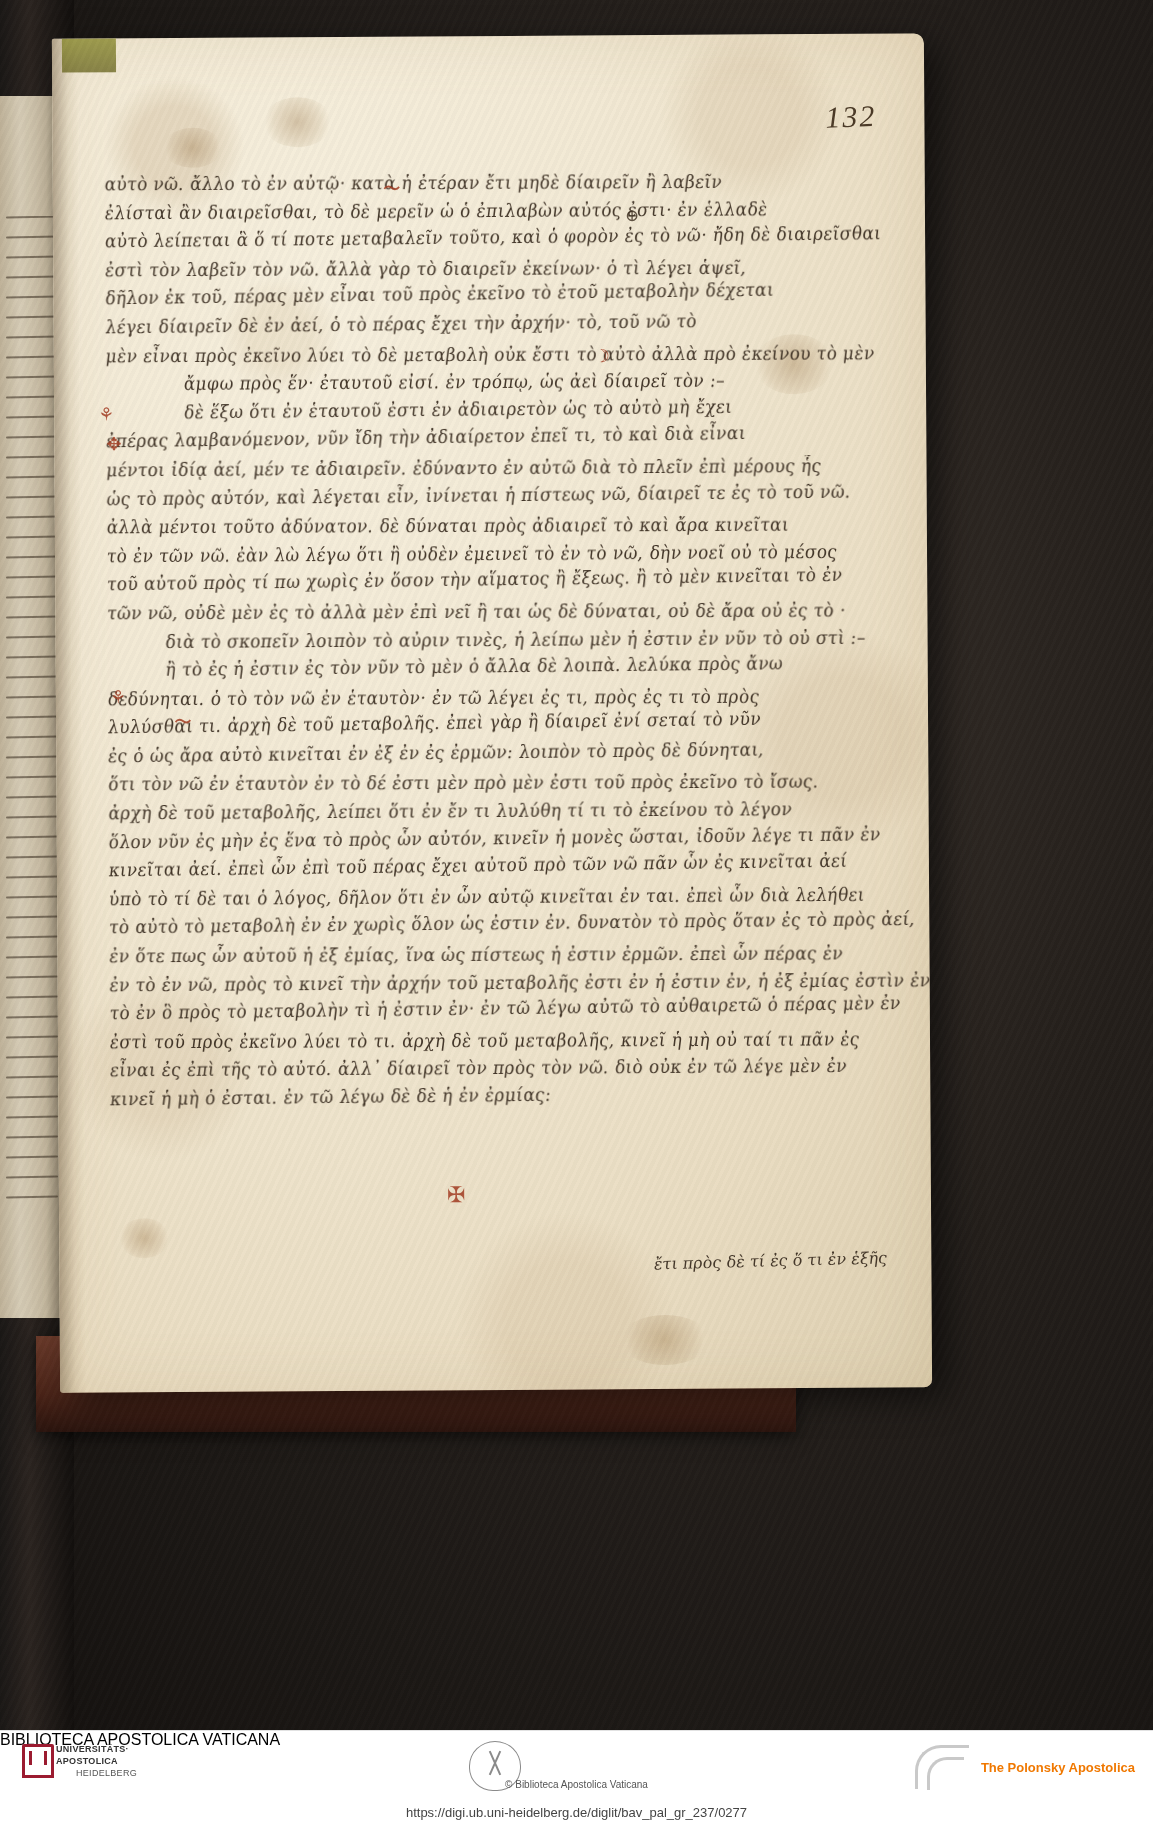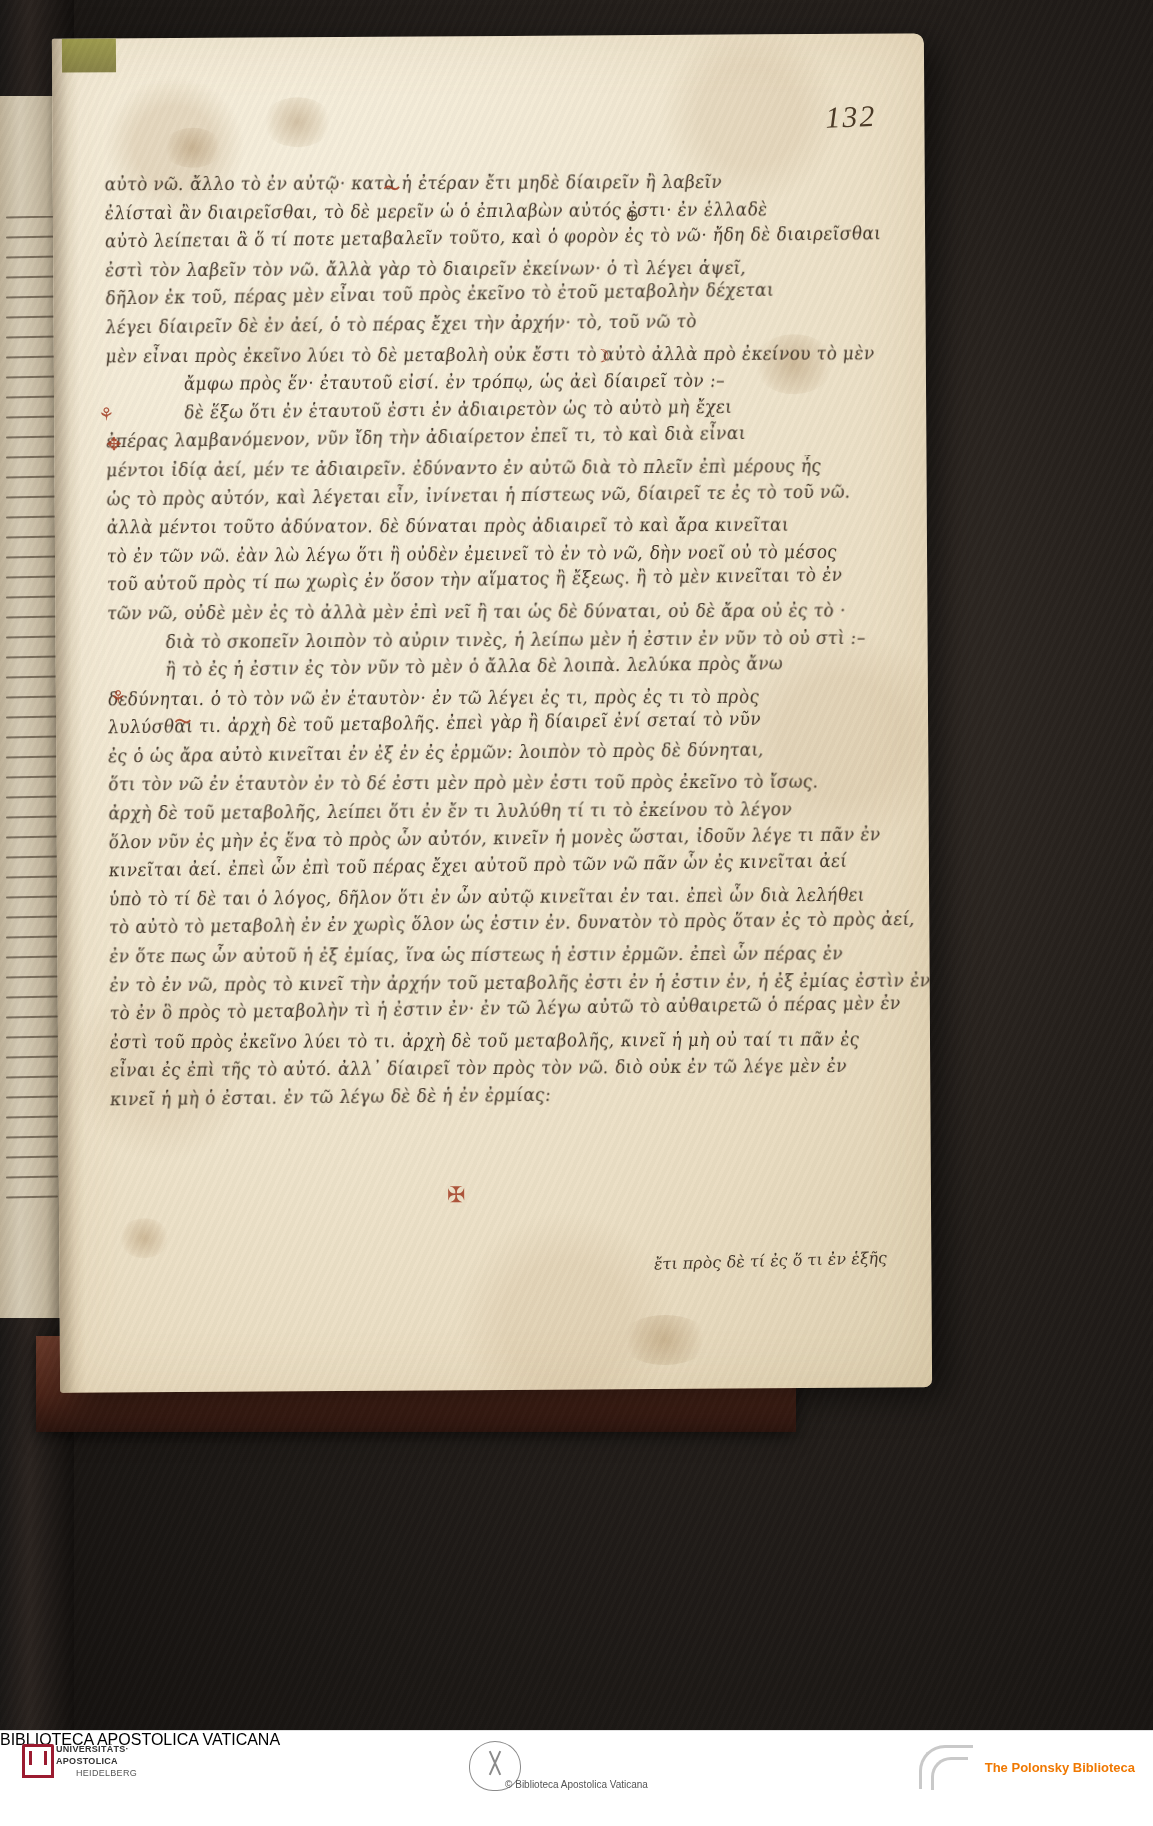--- a/index.html
+++ b/index.html
@@ -418,18 +418,21 @@
     </div>
 
     <div class="logo-bav">
       <div class="crest"></div>
     </div>
     <div class="arc">BIBLIOTECA APOSTOLICA VATICANA</div>
     <div class="bav-caption">© Biblioteca Apostolica Vaticana</div>
 
     <div class="logo-polonsky">
       <div class="swoosh"></div>
-      <div class="pname">The Polonsky Biblioteca</div>
-    </div>
-
+      <div class="pname">The Polonsky Apostolica</div>
+    </div>
+
+    <div class="permalink">
+      <a href="#">https://digi.ub.uni-heidelberg.de/diglit/bav_pal_gr_237/0277</a>
+    </div>
   </div>
 
 </div>
 
 </body></html>

